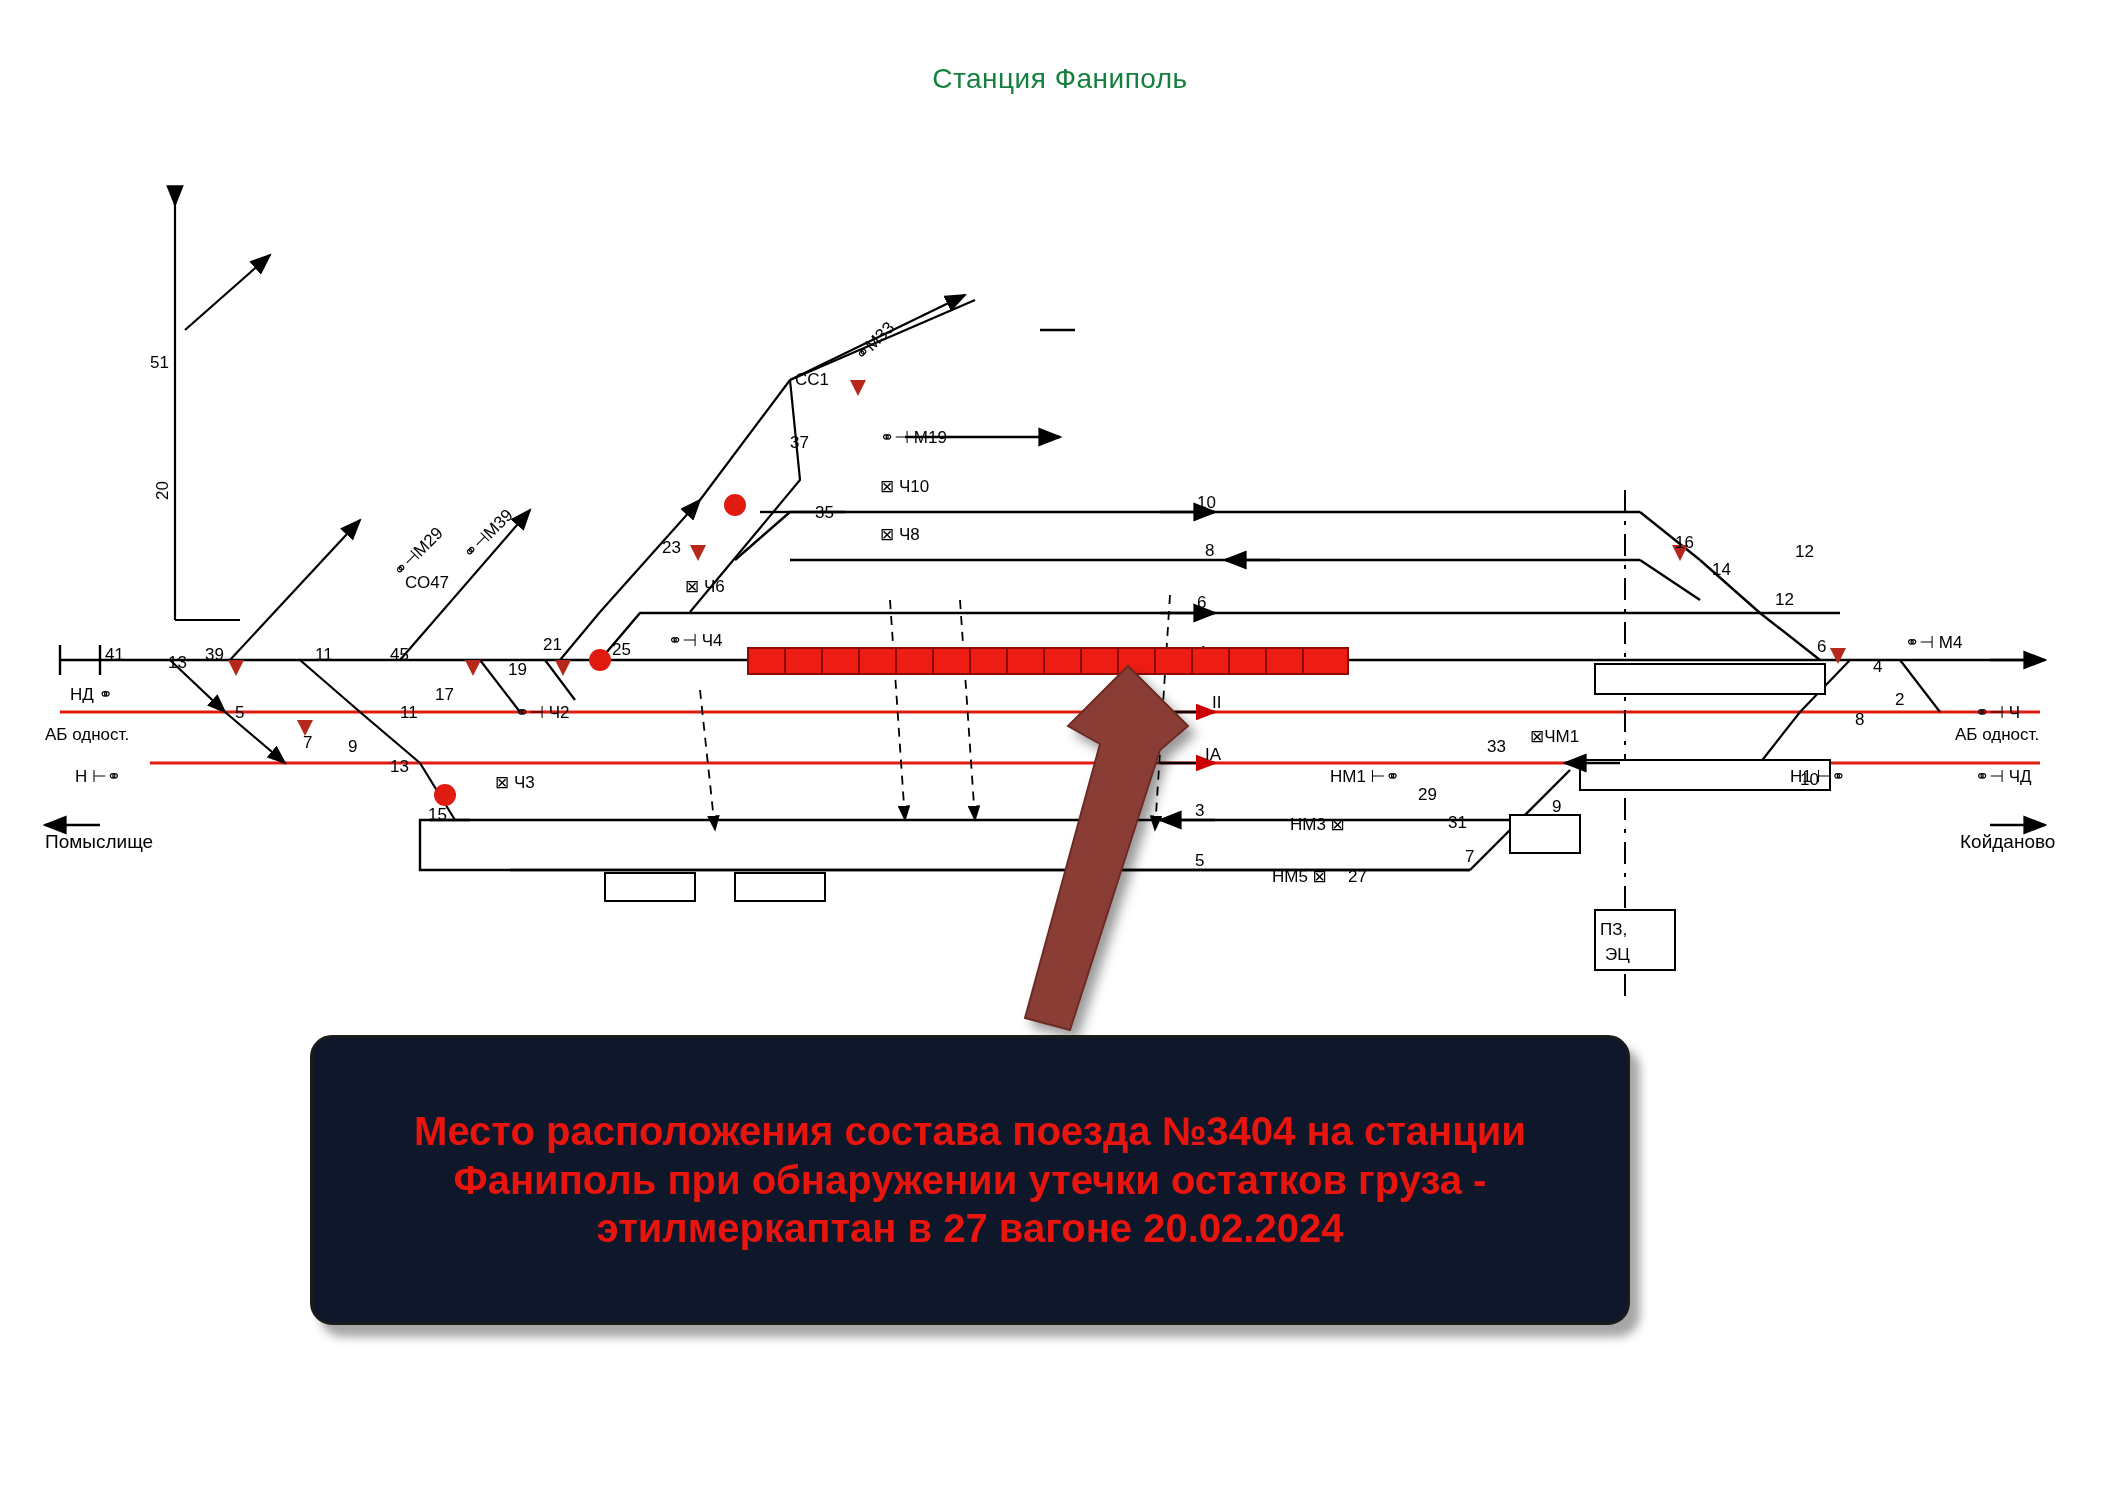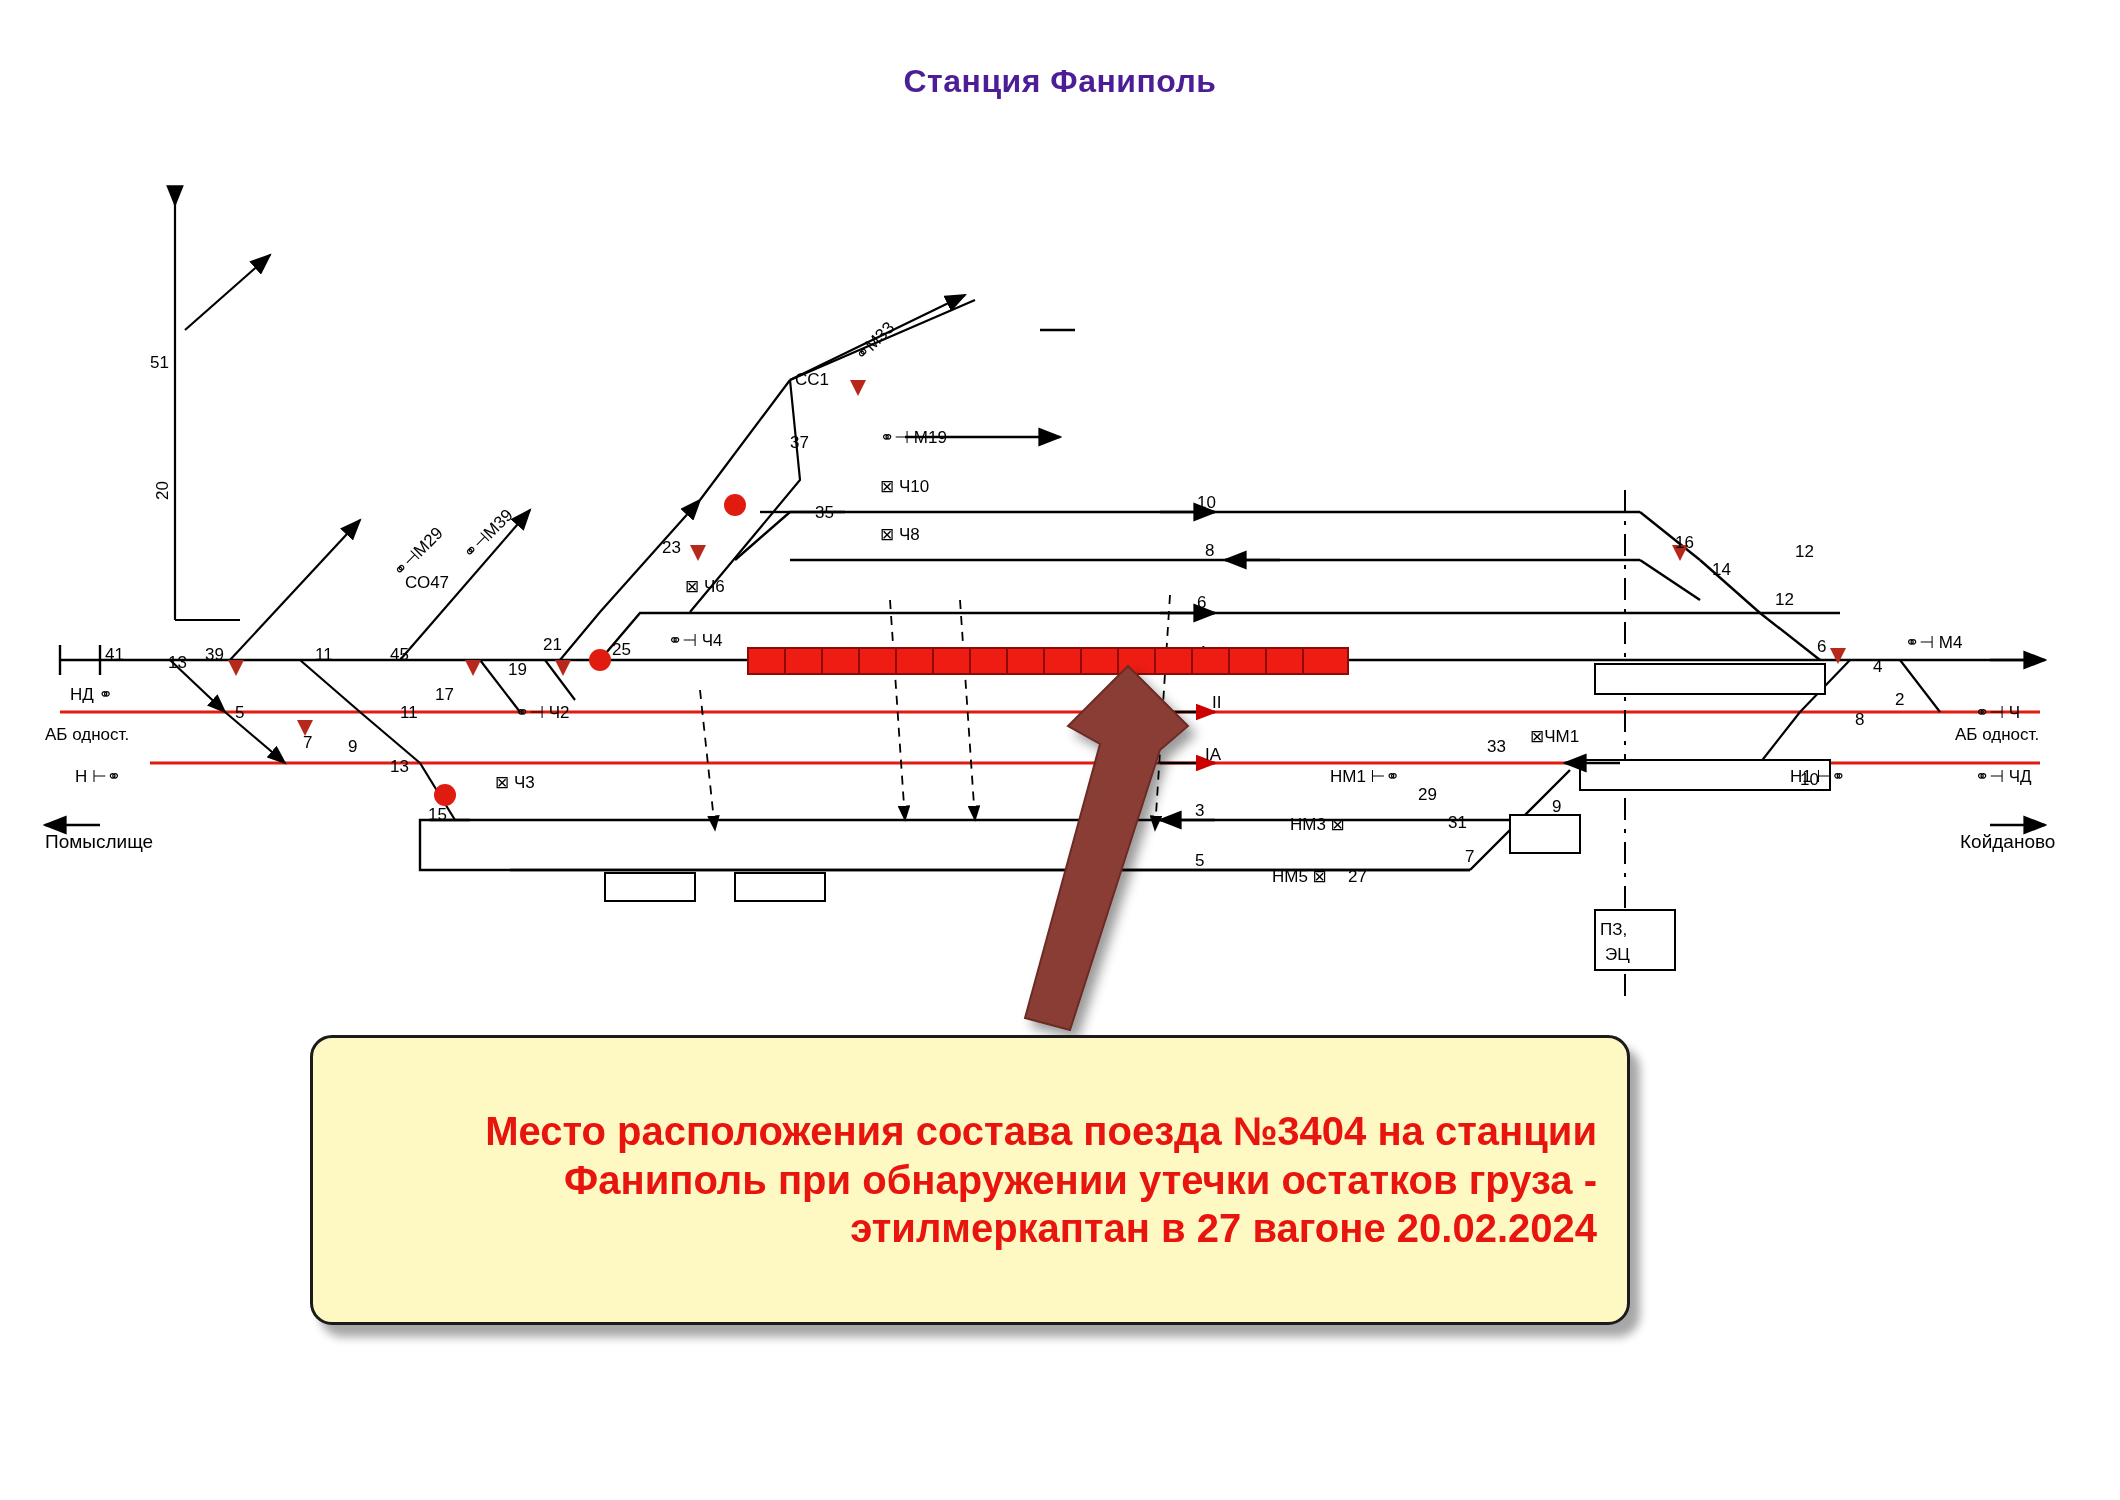--- a/index.html
+++ b/index.html
@@ -5,32 +5,32 @@
 <style>
   html,body{margin:0;padding:0;}
   body{
     width:2120px;height:1500px;background:#ffffff;
     font-family:"Liberation Sans", sans-serif;
     position:relative;overflow:hidden;
   }
   #root{position:absolute;inset:0;}
   .title{
     position:absolute;left:0;right:0;top:60px;text-align:center;
-    font-weight:bold;font-size:32px;color:#4c1d95;line-height:1.35;
+    font-weight:normal;font-size:28px;color:#15803d;line-height:1.35;
     letter-spacing:.5px;
   }
   .title .line2{display:block;}
   svg#scheme{position:absolute;left:0;top:0;width:2120px;height:1500px;}
   .lbl{font-family:"Liberation Sans",sans-serif;font-size:17px;fill:#000;}
   .callout{
     position:absolute;left:310px;top:1035px;width:1320px;height:290px;
-    background:#fef9c3;border:3px solid #1b1b1b;border-radius:22px;
+    background:#0f172a;border:3px solid #1b1b1b;border-radius:22px;
     box-shadow:10px 12px 10px rgba(0,0,0,.35);
     display:flex;align-items:center;justify-content:center;
-    text-align:right;box-sizing:border-box;padding:10px 30px;
+    text-align:center;box-sizing:border-box;padding:10px 30px;
   }
   .callout p{
     margin:0;color:#e8140e;font-weight:bold;font-size:40px;line-height:1.22;
     font-family:"Liberation Sans",sans-serif;
   }
 </style>
 </head>
 <body>
 
 <div id="root">

